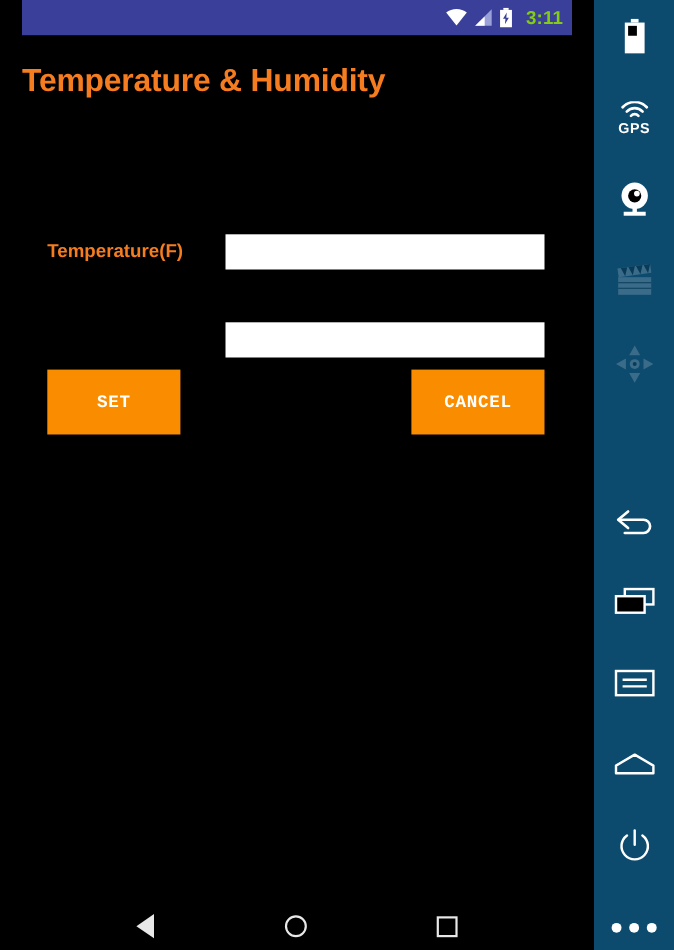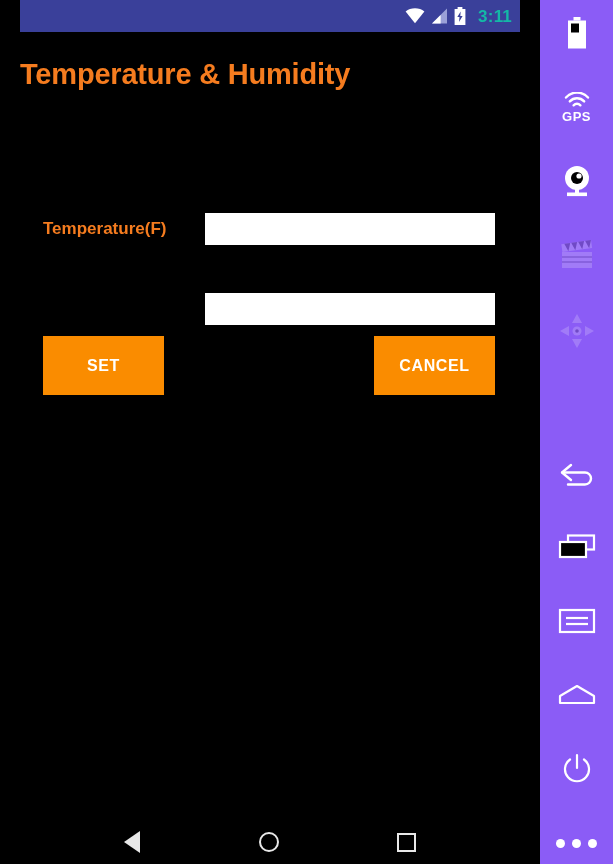--- a/index.html
+++ b/index.html
@@ -39,21 +39,21 @@
     align-items: center;
     justify-content: flex-end;
     padding-right: 8px;
   }
   .sb-icons {
     display: flex;
     align-items: center;
     gap: 6px;
   }
   .sb-clock {
-    color: #14b8a6;
+    color: #84cc16;
     font-size: 17px;
     font-weight: bold;
     letter-spacing: 0.2px;
     margin-left: 6px;
     line-height: 1;
   }
   .wifi-glyph { display: block; }
   .signal-glyph { display: block; }
   .battery-glyph { display: block; }
 
@@ -108,21 +108,21 @@
   }
 
   .action-btn {
     position: absolute;
     top: 336px;
     height: 59px;
     background: #fa8c00;
     border: none;
     outline: none;
     color: #ffffff;
-    font-family: Liberation Sans, sans-serif;
+    font-family: Liberation Mono, monospace;
     font-size: 16px;
     font-weight: bold;
     letter-spacing: 0.6px;
     cursor: pointer;
   }
   #btn-set    { left: 43px;  width: 121px; }
   #btn-cancel { left: 374px; width: 121px; }
 
   
   #nav-bar {
@@ -161,21 +161,21 @@
     width: 19px; height: 19px;
     border: 2.2px solid #e8e8e8;
   }
 
   
   #toolbar {
     position: absolute;
     left: 540px; top: 0;
     width: 73px;
     height: 864px;
-    background: #8b5cf6;
+    background: #0c4a6e;
   }
   .tool-btn {
     position: absolute;
     left: 0;
     width: 73px;
     height: 50px;
     display: flex;
     align-items: center;
     justify-content: center;
     cursor: pointer;

